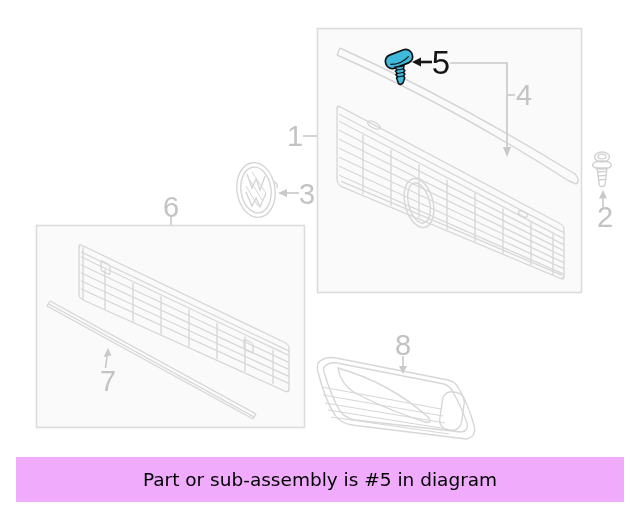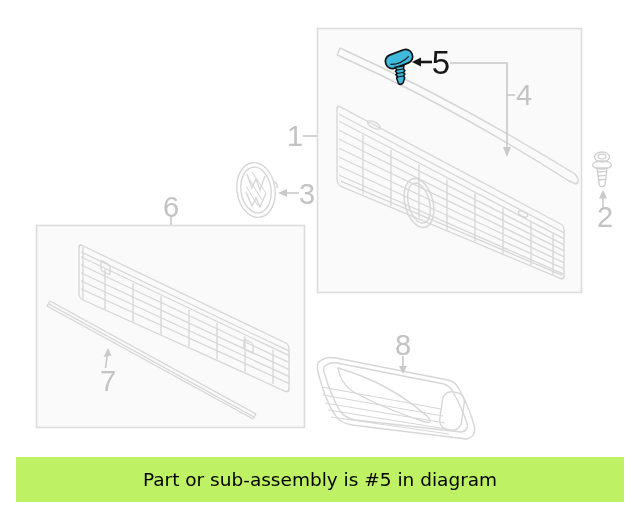--- a/index.html
+++ b/index.html
@@ -9,21 +9,21 @@
   }
   svg{position:absolute;left:0;top:0;}
   .callout{
     position:absolute;transform:translate(-50%,-50%);
     font-size:29px;color:#c3c3c3;line-height:1;user-select:none;
     font-family:"Liberation Sans",sans-serif;
   }
   .callout.hl{color:#161616;font-size:33px;}
   .banner{
     position:absolute;left:16px;top:457px;width:608px;height:45px;
-    background:#bef264;color:#000000;text-align:center;
+    background:#f0abfc;color:#000000;text-align:center;
     font-family:"DejaVu Sans",sans-serif;font-size:18.5px;line-height:22px;
     display:flex;flex-direction:column;justify-content:center;
   }
 </style>
 </head>
 <body>
 
 <div class="stage">
 
   <svg width="640" height="512" viewBox="0 0 640 512">

